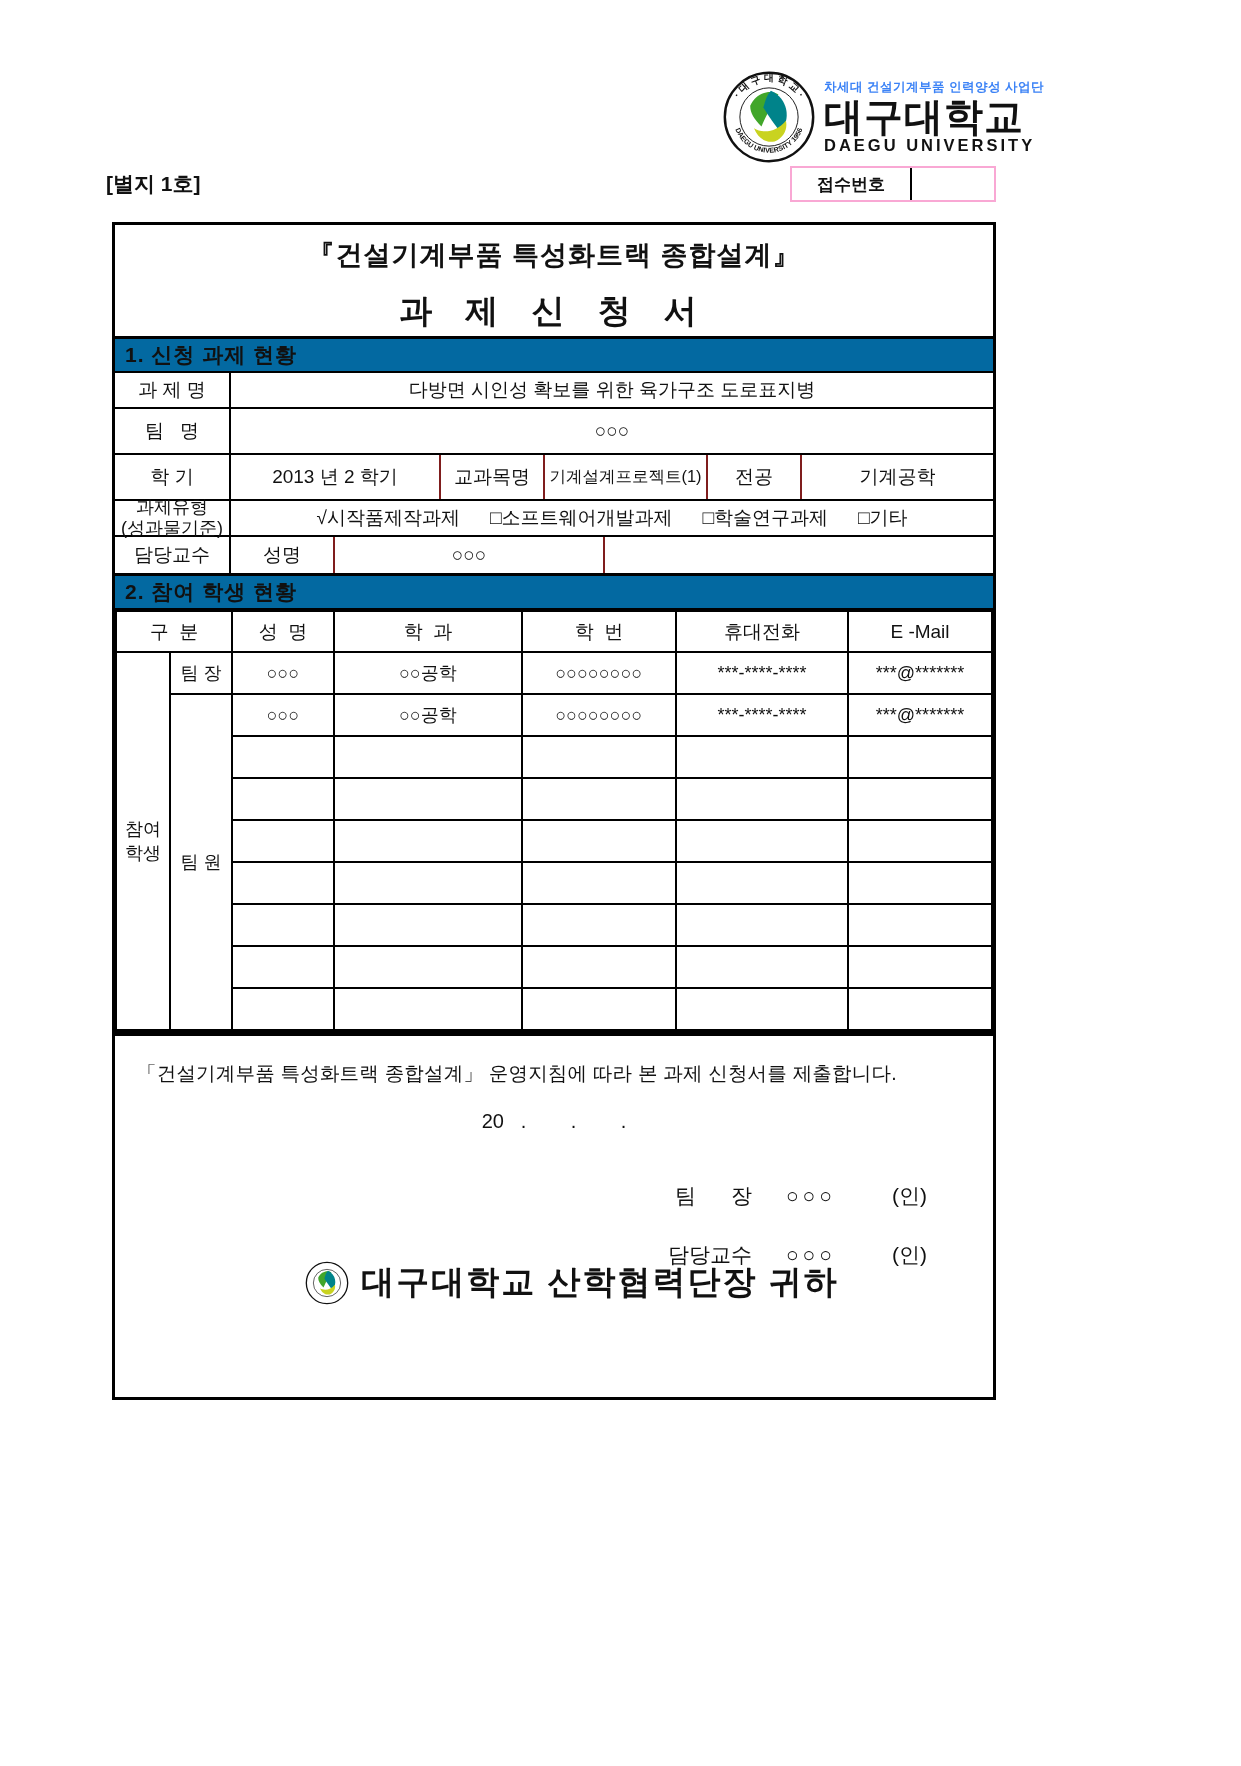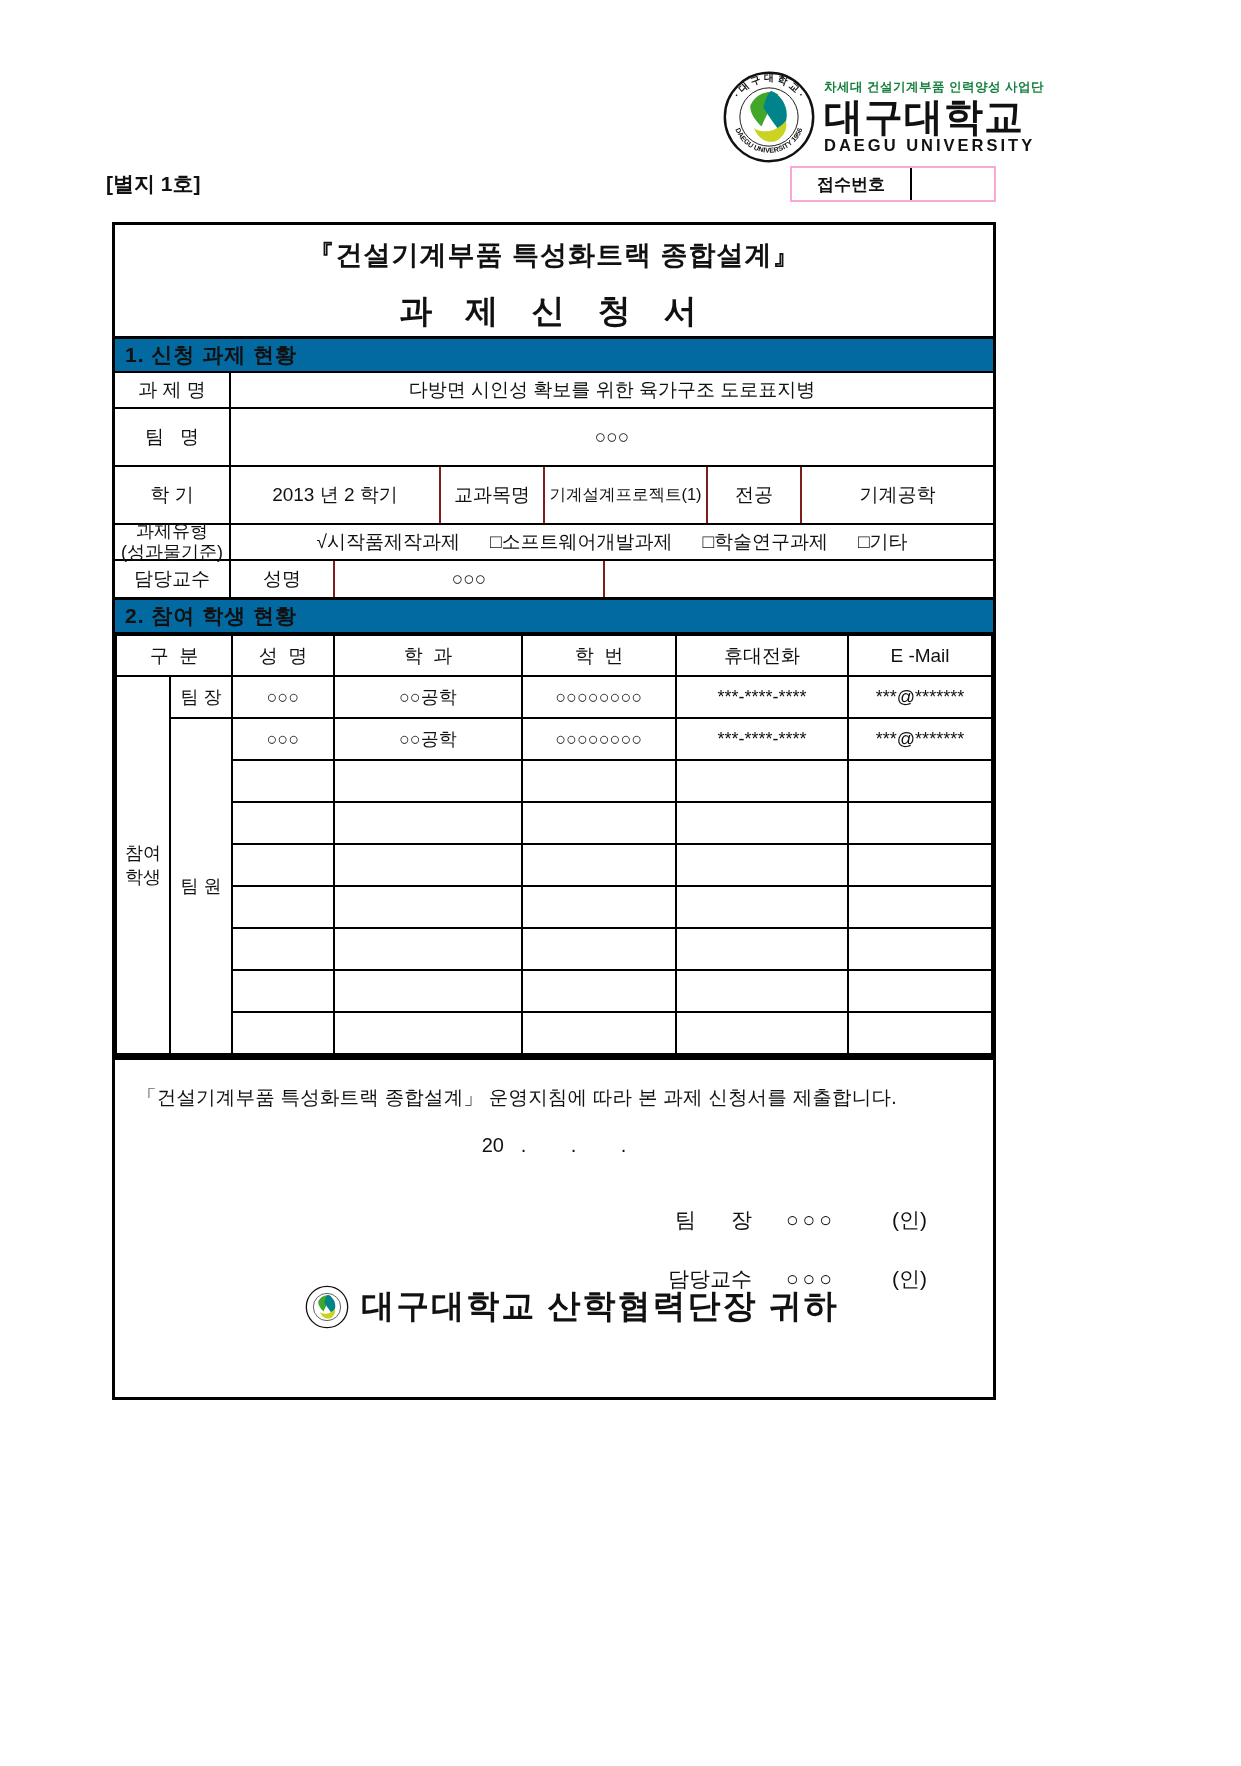--- a/index.html
+++ b/index.html
@@ -8,21 +8,21 @@
     width:1241px; height:1766px; position:relative;
     font-family:"Liberation Sans","DejaVu Sans",sans-serif;
     color:#111;
   }
   .pre { white-space:pre; }
 
   
   .logo-block { position:absolute; left:722px; top:70px; display:flex; align-items:center; gap:8px; }
   .emblem { flex:0 0 auto; }
   .logo-text { display:flex; flex-direction:column; }
-  .program-name { color:#15803d; font-size:12.5px; font-weight:bold; letter-spacing:0.5px; margin-bottom:1px; }
+  .program-name { color:#3b82f6; font-size:12.5px; font-weight:bold; letter-spacing:0.5px; margin-bottom:1px; }
   .univ-kr { font-size:39px; font-weight:800; letter-spacing:1px; line-height:1.02; }
   .univ-en { font-size:16.5px; font-weight:bold; letter-spacing:3px; }
 
   .attachment-label { position:absolute; left:106px; top:170px; font-size:21px; font-weight:bold; }
 
   .receipt { position:absolute; left:790px; top:166px; width:206px; height:36px;
              border:2px solid #f9a8d4; display:flex; }
   .receipt-label { flex:0 0 118px; display:flex; align-items:center; justify-content:center;
                    font-size:17px; font-weight:bold; }
   .receipt-value { flex:1; border-left:2px solid #000; }
@@ -37,21 +37,21 @@
 
   .bar { background:#0369a1; border-top:3px solid #000; border-bottom:2px solid #000;
          height:37px; display:flex; align-items:center; padding-left:10px;
          font-size:21px; font-weight:bold; letter-spacing:1px; }
 
   .s1row { display:flex; border-bottom:2px solid #000; align-items:stretch; }
   .s1row.last { border-bottom:none; }
   .cell { display:flex; align-items:center; justify-content:center; font-size:19px; }
   .cell-label { flex:0 0 116px; border-right:2px solid #000; }
   .br { border-right:2px solid #7f1d1d; }
-  .h50 { height:36px; } .h46 { height:58px; }
+  .h50 { height:36px; } .h46 { height:46px; }
   .type-label { flex-direction:column; font-size:18px; line-height:21px; }
   .type-options { flex:1; gap:30px; font-size:19px; }
   .course-val { font-size:16.5px; }
 
   
   .student-table-wrap { border-bottom:5px solid #000; }
   table.students { width:100%; border-collapse:collapse; table-layout:fixed; }
   table.students th, table.students td {
     border:2px solid #000; text-align:center; vertical-align:middle;
     font-weight:normal; white-space:pre; overflow:hidden;

